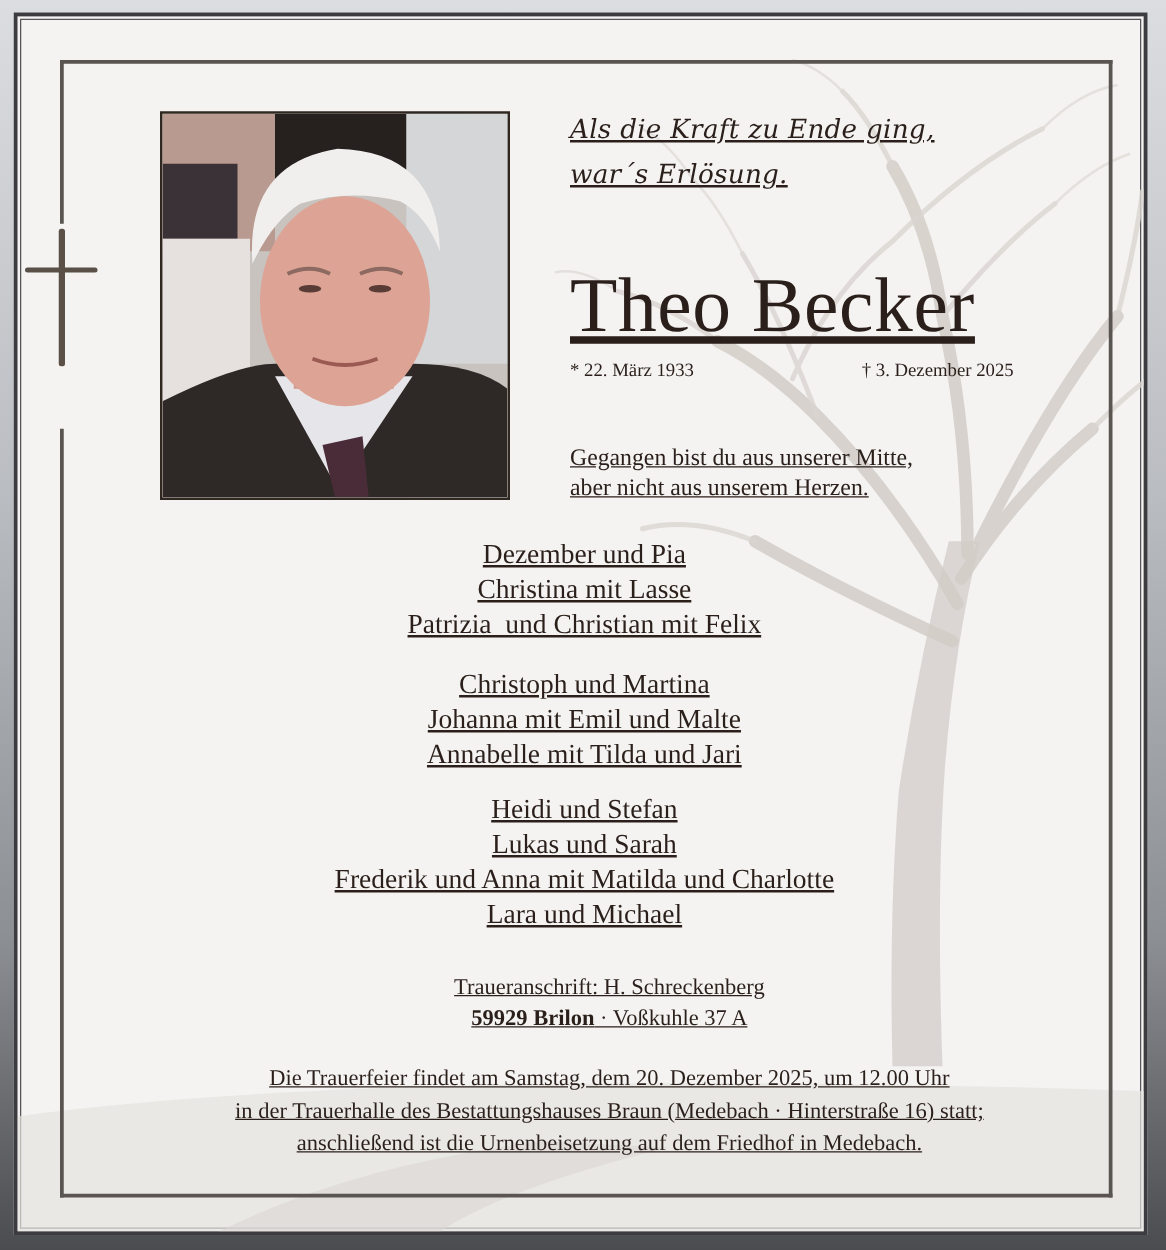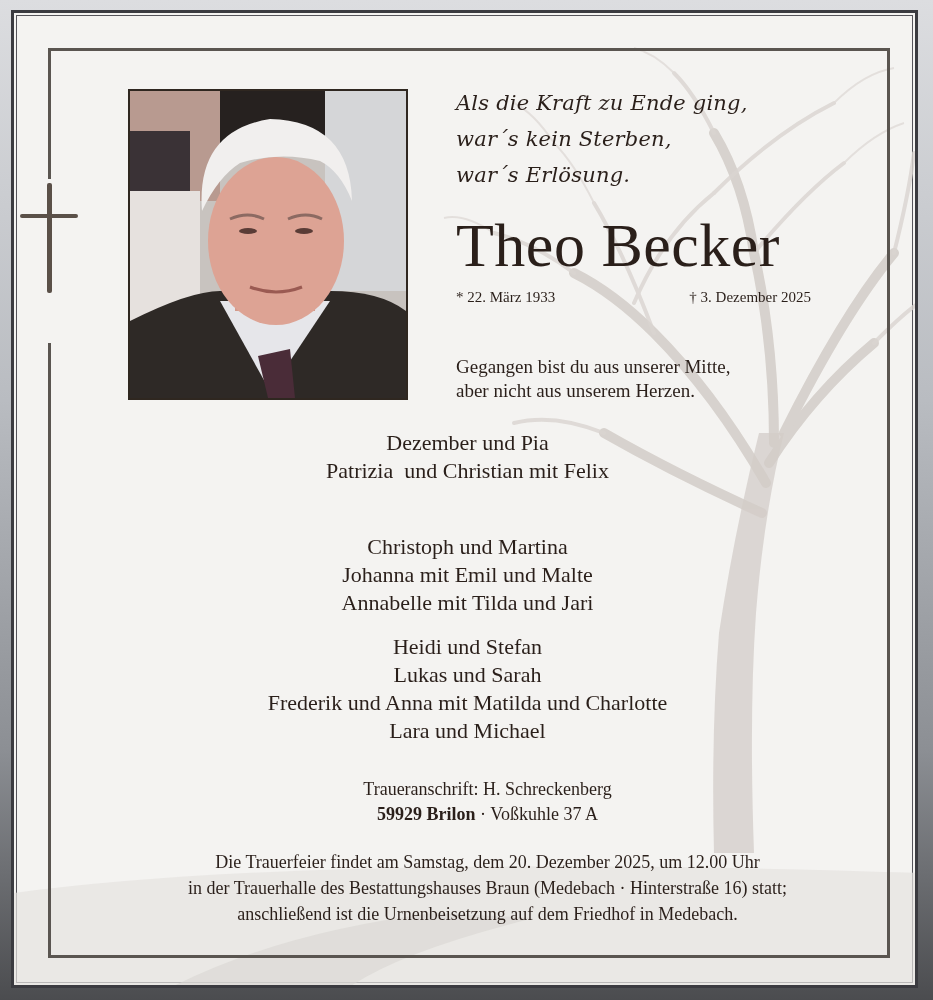--- a/index.html
+++ b/index.html
@@ -35,21 +35,21 @@
   .cross { position: absolute; left: 6px; top: 170px; width: 60px; height: 112px; }
   .cross .v { position: absolute; left: 27px; top: 0; width: 5px; height: 110px; background: #5a5048; border-radius: 2px; }
   .cross .h { position: absolute; left: 0; top: 31px; width: 58px; height: 4px; background: #5a5048; border-radius: 2px; }
 
   .photo {
     position: absolute; left: 114px; top: 76px; width: 280px; height: 311px;
     box-sizing: border-box; border: 2px solid #2f2720;
     background: linear-gradient(90deg, #c9c2bd 0%, #bdb6b2 45%, #d8d9db 100%);
     overflow: hidden;
   }
-  .text { color: #2a1f1a; position: absolute; }
+  .text { color: #2a1f1a; position: absolute; text-decoration: underline; }
   .quote {
     left: 442px; top: 72px; font-family: "DejaVu Serif", serif; font-style: italic;
     font-size: 21px; line-height: 36px; letter-spacing: 0.2px;
   }
   .name {
     left: 442px; top: 197px; font-family: "Liberation Serif", serif;
     font-size: 62px; line-height: 70px; letter-spacing: 0.5px;
   }
   .dates { left: 442px; top: 276px; width: 355px; font-size: 15px; font-family: "Liberation Serif", serif; }
   .dates .birth { position: absolute; left: 0; top: 0; white-space: nowrap; }
@@ -152,38 +152,38 @@
       <path d="M158 128 Q176 120 192 128" stroke="#8c6a62" stroke-width="3" fill="none"></path>
       <ellipse cx="118" cy="140" rx="9" ry="3" fill="#5a3c36"></ellipse>
       <ellipse cx="174" cy="140" rx="9" ry="3" fill="#5a3c36"></ellipse>
 
       <path d="M120 196 Q146 206 172 196" stroke="#9a5a52" stroke-width="3" fill="none"></path>
     </svg>
   </div>
 
   <div class="text quote">
     <span class="line">Als die Kraft zu Ende ging,</span>
-    <span class="line">war´s kein Sterben,</span>
     <span class="line">war´s Erlösung.</span>
   </div>
 
   <div class="text name">Theo Becker</div>
 
   <div class="text dates">
     <span class="birth">* 22. März 1933</span>
     <span class="death">† 3. Dezember 2025</span>
   </div>
 
   <div class="text verse">
     <span class="line">Gegangen bist du aus unserer Mitte,</span>
     <span class="line">aber nicht aus unserem Herzen.</span>
   </div>
 
   <div class="text family g1">
     <span class="line">Dezember und Pia</span>
+    <span class="line">Christina mit Lasse</span>
     <span class="line">Patrizia  und Christian mit Felix</span>
   </div>
 
   <div class="text family g2">
     <span class="line">Christoph und Martina</span>
     <span class="line">Johanna mit Emil und Malte</span>
     <span class="line">Annabelle mit Tilda und Jari</span>
   </div>
 
   <div class="text family g3">

